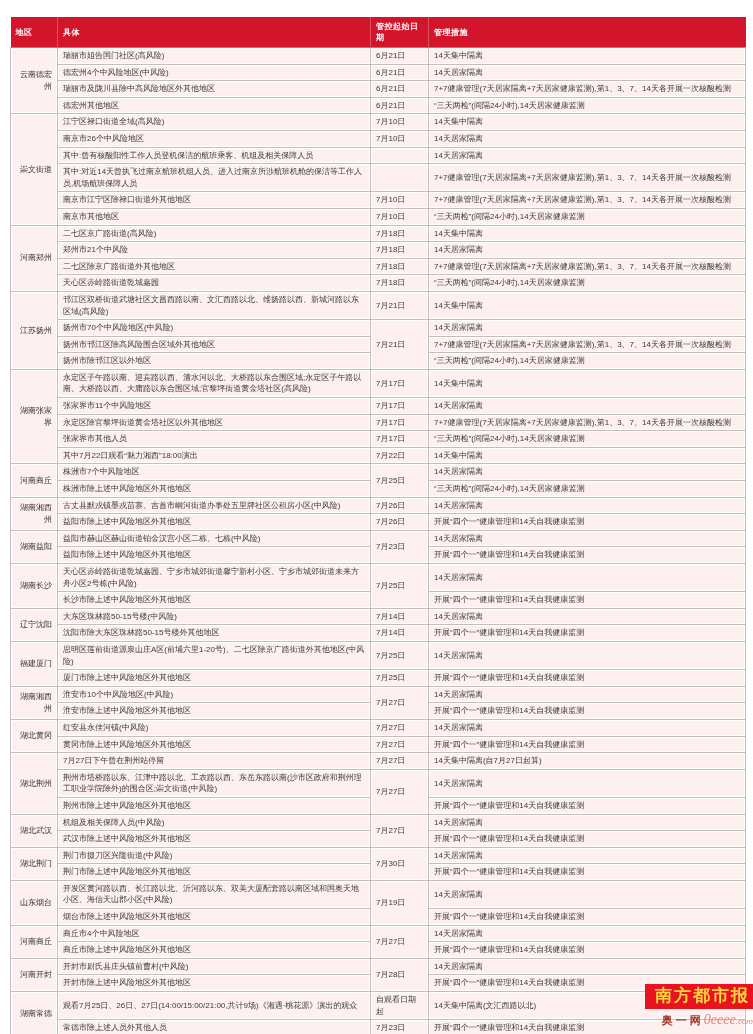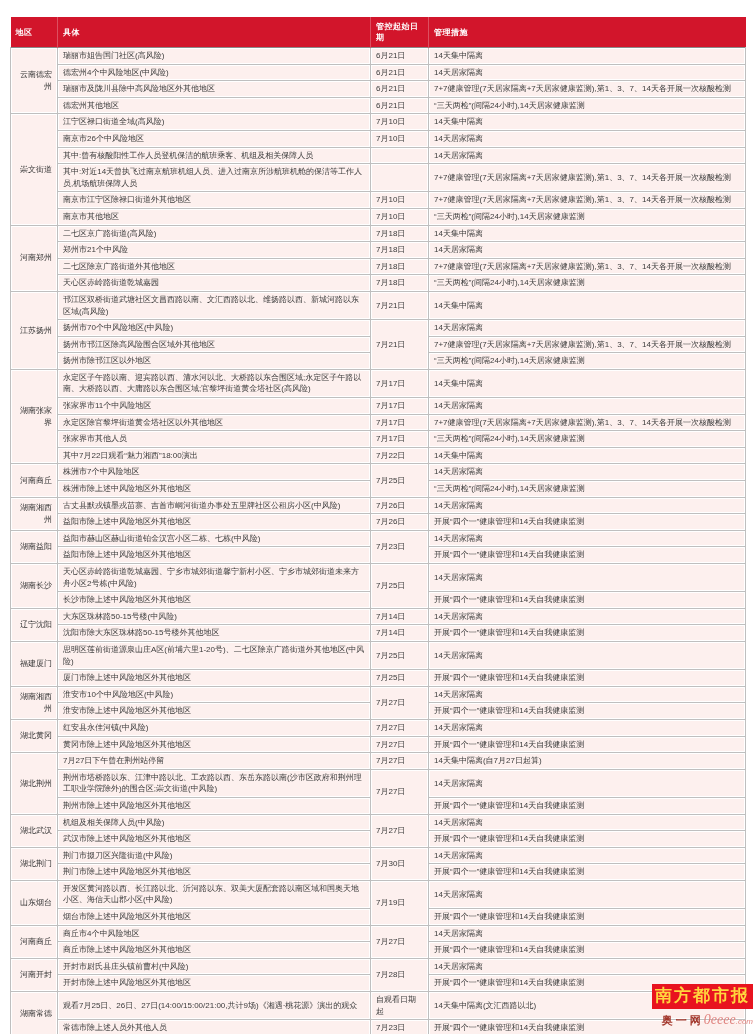--- a/index.html
+++ b/index.html
@@ -29,21 +29,21 @@
   }
   tbody td.region { text-align:right; color:#333; }
   tbody tr.section-start td { border-top:1px solid #8a8a8a; }
   tbody tr:last-child td { border-bottom:1px solid #8a8a8a; }
 
   .logo { position:absolute; right:0; top:984px; text-align:right; z-index:5; }
   .logo-box {
     display:inline-block; background:var(--logo-bg,#e8131f);
     color:var(--logo-fg,#ffd53e); font-weight:bold; font-size:17px;
     font-family:"Liberation Serif","DejaVu Serif",serif;
-    padding:2px 3px 3px 3px; letter-spacing:2px; line-height:1.2;
+    padding:2px 3px 3px 10px; letter-spacing:2px; line-height:1.2;
   }
   .logo-site { margin-top:1px; white-space:nowrap; }
   .site-name { color:var(--site-fg,#a2352a); font-weight:bold; font-size:11px; letter-spacing:3px; }
   .site-e { color:var(--site-accent,#e0837f); font-style:italic; font-size:14px;
             font-family:"Liberation Serif","DejaVu Serif",serif; }
   .site-tld { color:var(--site-accent,#e0837f); font-size:8px; font-style:italic; }
 </style>
 </head>
 <body>
 

